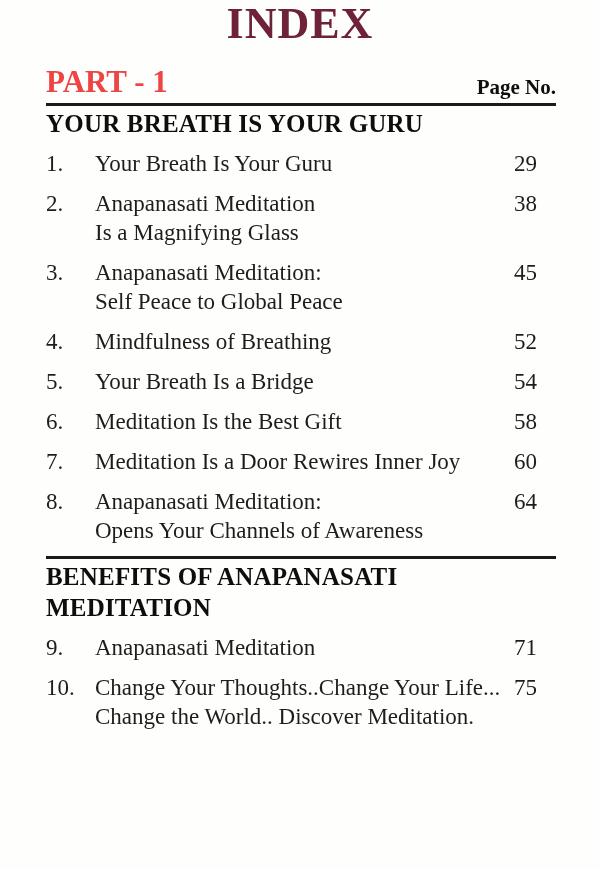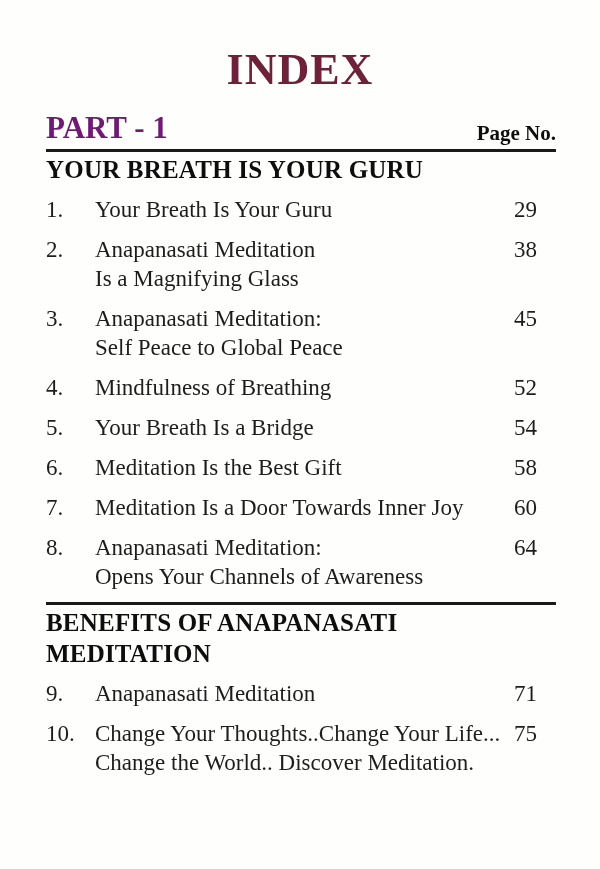--- a/index.html
+++ b/index.html
@@ -8,41 +8,40 @@
     width: 600px;
     height: 869px;
     background: #fefefd;
     font-family: "Liberation Serif", serif;
     color: #1c1c1c;
     overflow: hidden;
     box-sizing: border-box;
   }
   .index-title {
     margin: 0;
-    padding-top: 46px;
     text-align: center;
     font-size: 44px;
     font-weight: bold;
     letter-spacing: 1px;
     line-height: 1.1;
     color: #6e2239;
   }
   .content { padding: 0 44px 0 46px; }
   .part-header {
     display: flex;
     justify-content: space-between;
     align-items: flex-end;
     margin-top: 16px;
   }
   .part-header.part2 { margin-top: 39px; }
   .part-label {
     font-size: 31px;
     font-weight: bold;
     line-height: 36px;
-    color: #701a75;
+    color: #ef4444;
   }
   .pageno-label {
     font-size: 21px;
     font-weight: bold;
     line-height: 26px;
     color: #0e0e0e;
   }
   .rule {
     border-top: 3px solid #1a1a1a;
     margin-top: 3px;
@@ -134,21 +133,21 @@
         <span class="num">6.</span>
         <span class="title">
             <span>Meditation Is the Best Gift</span>
           </span>
         <span class="pg">58</span>
       </div>
 
       <div class="toc-row">
         <span class="num">7.</span>
         <span class="title">
-            <span>Meditation Is a Door Towards Inner Joy</span>
+            <span>Meditation Is a Door Rewires Inner Joy</span>
           </span>
         <span class="pg">60</span>
       </div>
 
       <div class="toc-row">
         <span class="num">8.</span>
         <span class="title">
             <span>Anapanasati Meditation:</span>
             <span>Opens Your Channels of Awareness</span>
           </span>

